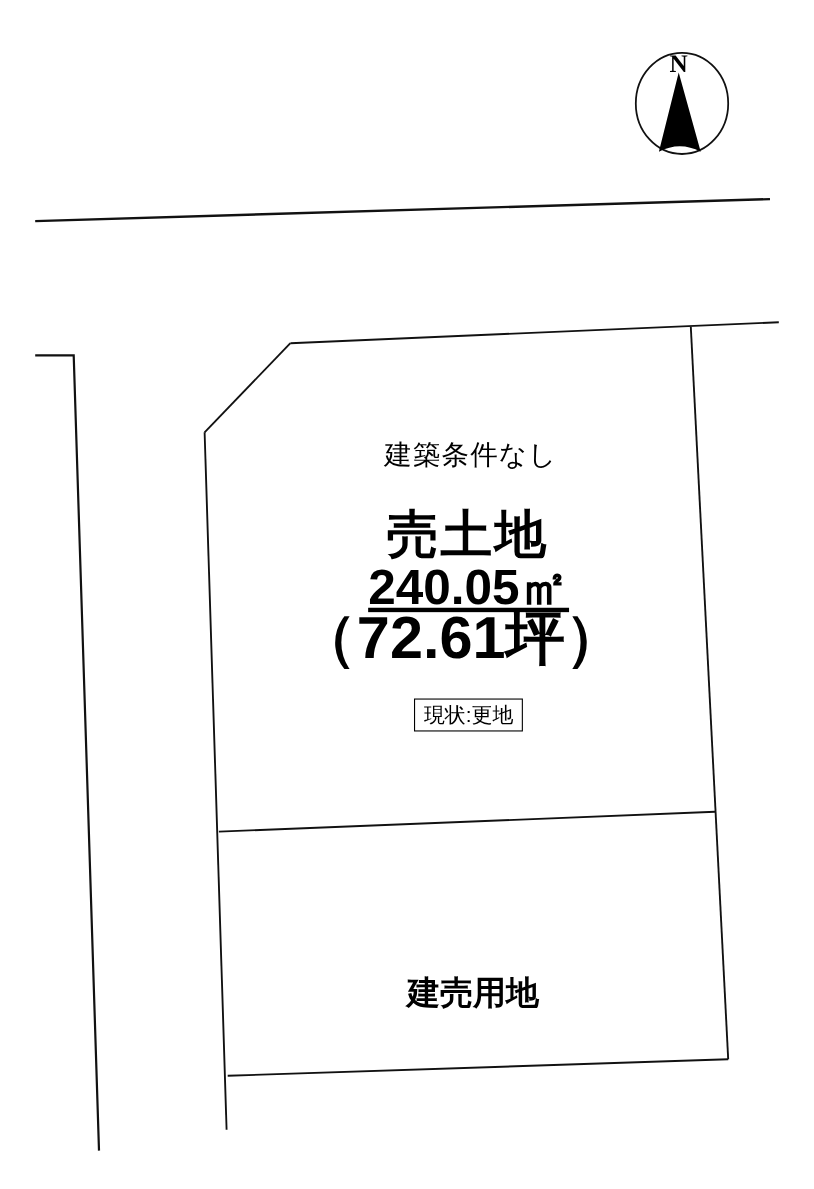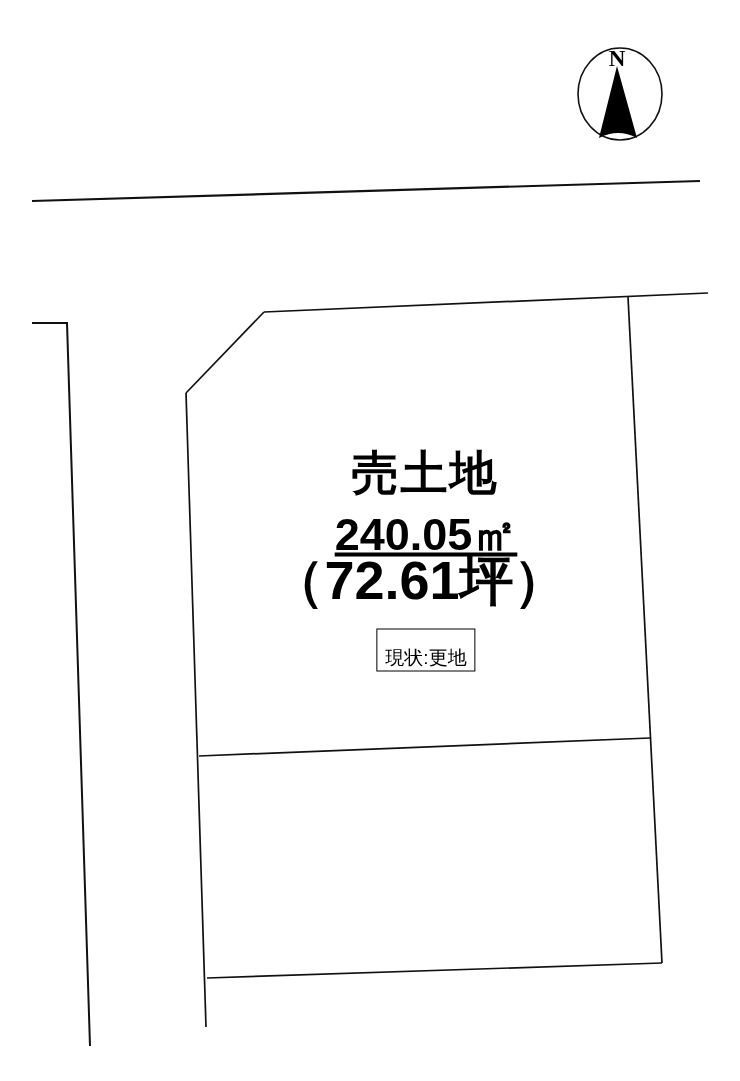--- a/index.html
+++ b/index.html
@@ -14,29 +14,29 @@
   #lines{position:absolute;left:0;top:0;width:740px;height:1081px;}
   .txt{
     position:absolute;
     transform:translate(-50%,-50%);
     white-space:nowrap;
     text-align:center;
     line-height:1;
     color:#000;
   }
   .t-condition{left:428px;top:414px;font-size:25px;font-weight:400;letter-spacing:1px;}
-  .t-title{left:425px;top:472px;font-size:47px;font-weight:700;letter-spacing:2px;}
+  .t-title{left:425px;top:485px;font-size:47px;font-weight:700;letter-spacing:2px;}
   .t-sqm{left:426px;top:534px;font-size:45px;font-weight:700;letter-spacing:0px;text-decoration:underline;}
   .t-tsubo{left:419px;top:580px;font-size:54px;font-weight:700;letter-spacing:0px;}
   .t-status{
     left:426px;top:650px;
     font-size:19px;font-weight:400;
     border:1px solid #000;
     background:#fff;
-    padding:18px 8px 4px 8px;
+    padding:5px 8px 4px 8px;
   }
   .t-lower{left:430px;top:904px;font-size:30px;font-weight:700;letter-spacing:0px;}
   .t-north{
     left:617px;top:58px;
     font-family:"Liberation Serif", serif;
     font-size:23px;font-weight:700;
   }
 </style>
 </head>
 <body>
@@ -56,23 +56,25 @@
     <path d="M207 978 L662 963" stroke="#111" stroke-width="1.7" fill="none"></path>
 
     <g>
       <ellipse cx="620" cy="94" rx="42" ry="46" stroke="#111" stroke-width="1.6" fill="none"></ellipse>
       <path d="M617 66 L599 138 Q618 128 637 138 Z" fill="#000" stroke="none"></path>
     </g>
   </svg>
 
   <div class="txt t-north">N</div>
 
+  <div class="txt t-condition">建築条件なし</div>
 
   <div class="txt t-title">売土地</div>
 
   <div class="txt t-sqm">240.05㎡</div>
 
   <div class="txt t-tsubo">（72.61坪）</div>
 
   <div class="txt t-status">現状:更地</div>
 
+  <div class="txt t-lower">建売用地</div>
 
 </div>
 
 </body></html>

